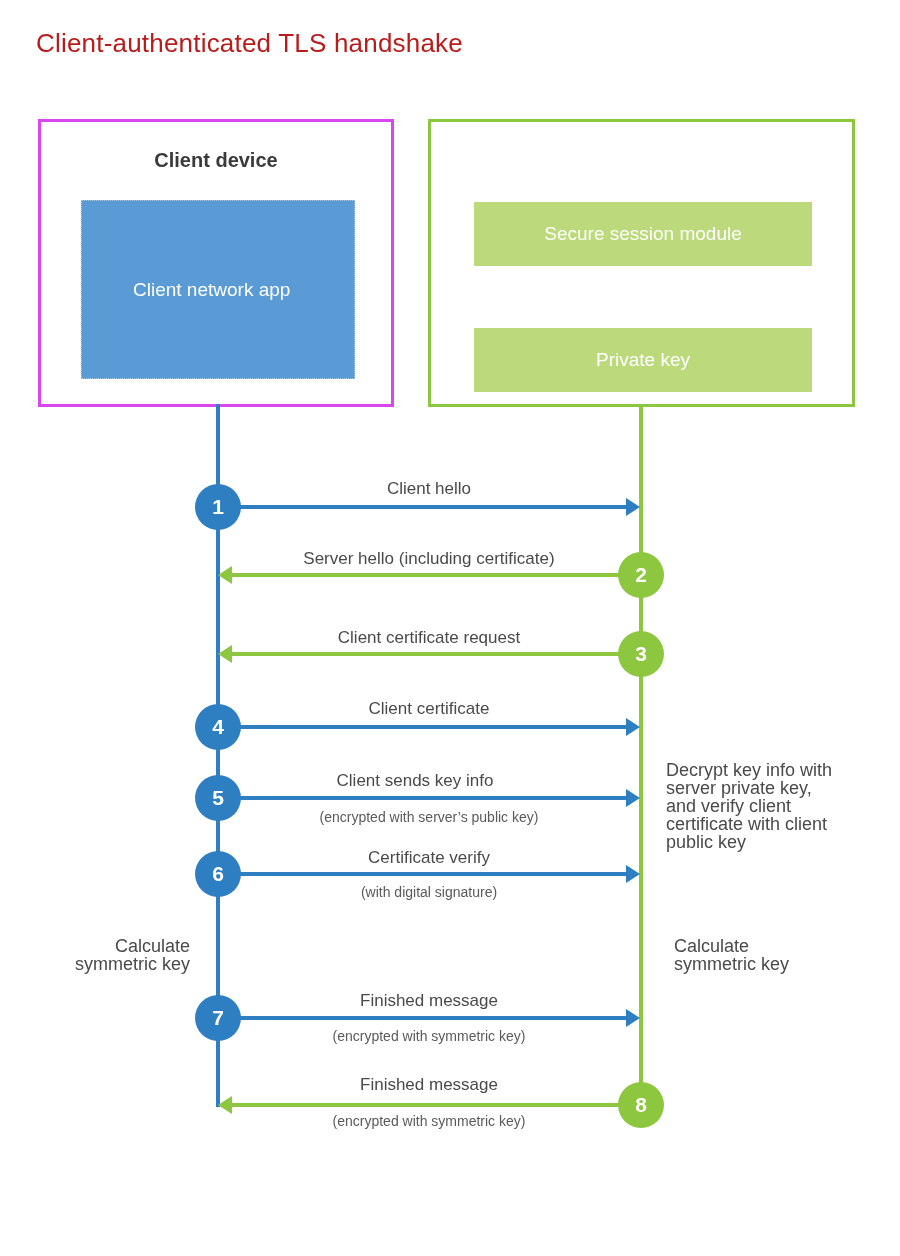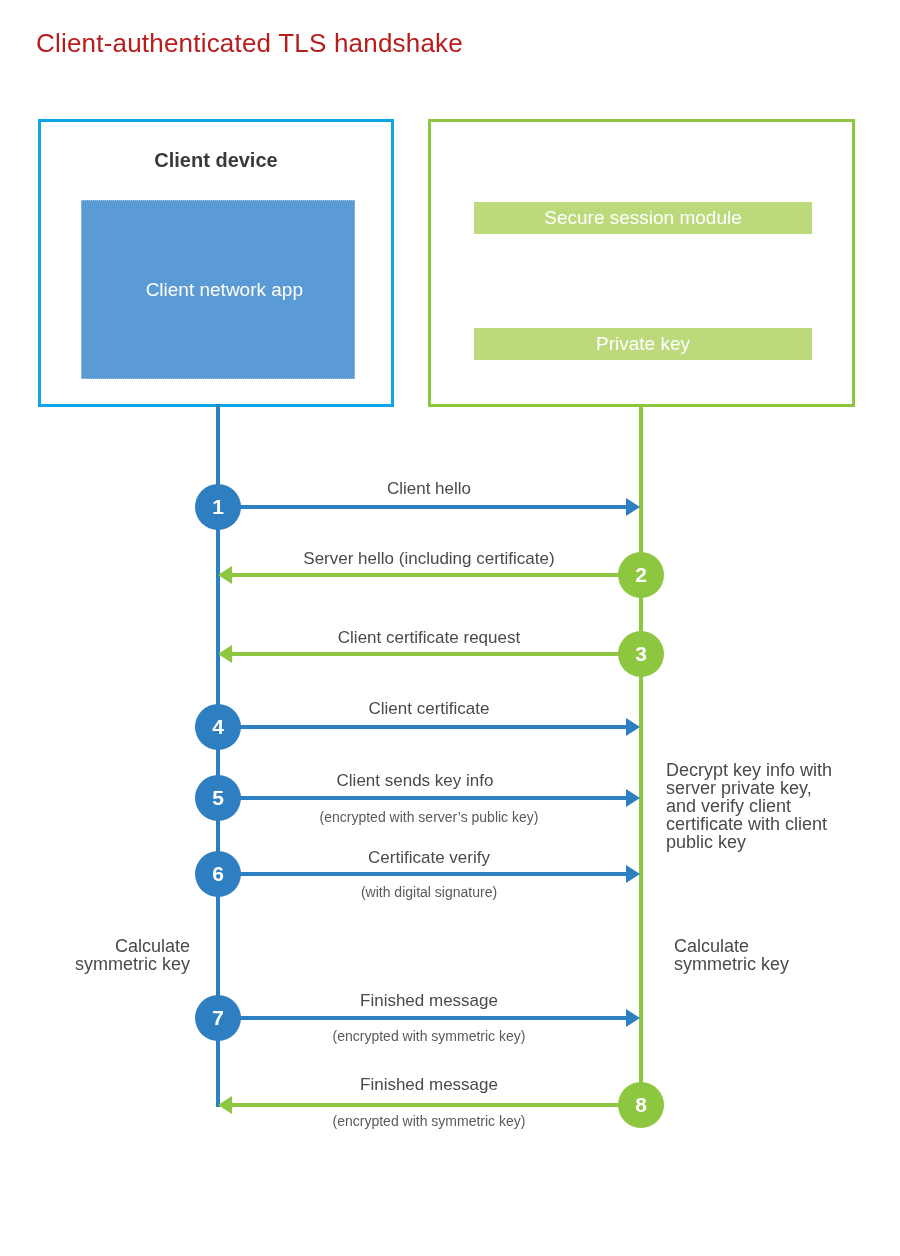--- a/index.html
+++ b/index.html
@@ -32,21 +32,21 @@
   .party-box {
     position: absolute;
     box-sizing: border-box;
     background: #ffffff;
   }
   #client-box {
     left: 38px;
     top: 119px;
     width: 356px;
     height: 288px;
-    border: 3px solid #0ea5e9;
+    border: 3px solid #d946ef;
   }
   #server-box {
     left: 428px;
     top: 119px;
     width: 427px;
     height: 288px;
     border: 3px solid #8DC63F;
   }
   .party-title {
     position: absolute;
@@ -70,30 +70,30 @@
     background: #5B9BD5;
     border: 1px dotted #a9c9e8;
     display: flex;
     align-items: center;
     justify-content: center;
   }
   #client-app-label {
     color: #ffffff;
     font-size: 19px;
     line-height: 28px;
-    text-align: right;
+    text-align: left;
     width: 170px;
   }
 
   
   .server-bar {
     position: absolute;
     left: 43px;
     width: 338px;
-    height: 32px;
+    height: 64px;
     background: #BCDA7C;
     display: flex;
     align-items: center;
     justify-content: center;
   }
   .server-bar span {
     color: #ffffff;
     font-size: 19px;
   }
   #server-bar-0 { top: 80px; }

